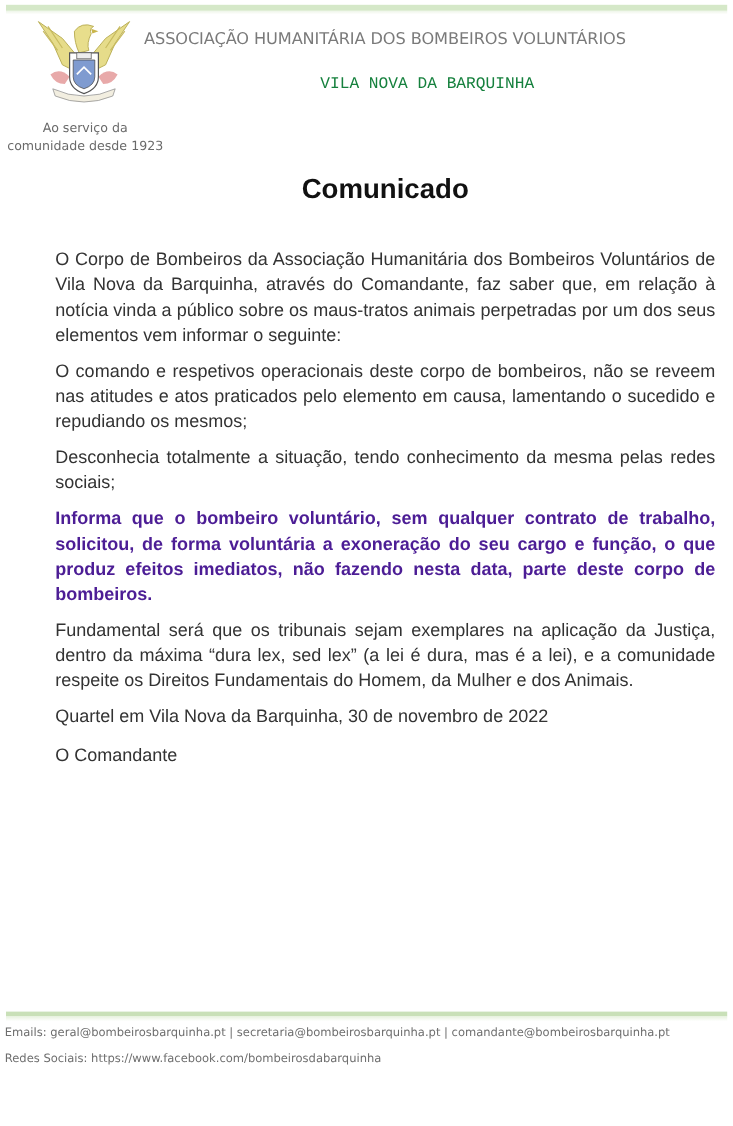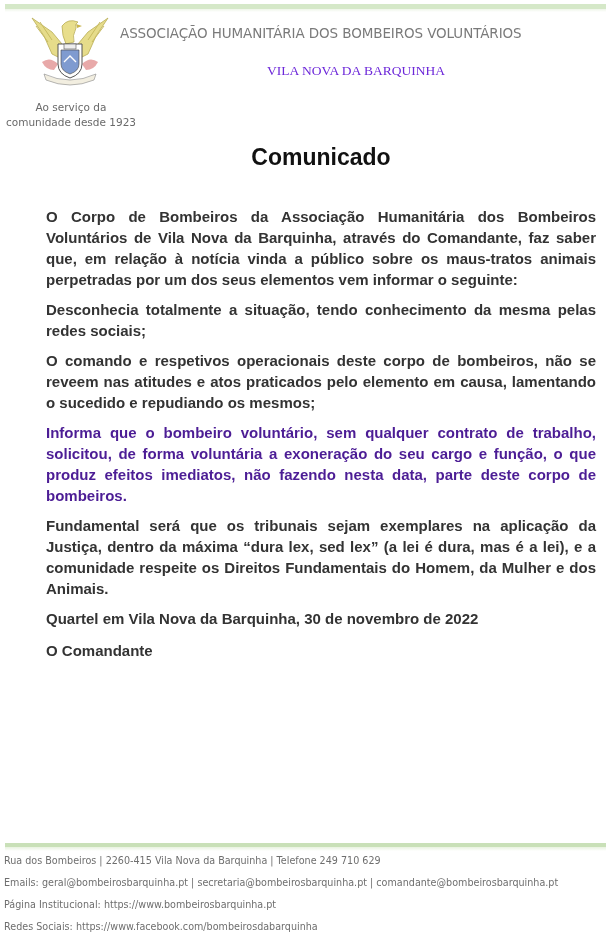--- a/index.html
+++ b/index.html
@@ -2,24 +2,24 @@
 <html><head>
   <meta charset="utf-8">
   <style>
     html, body { margin: 0; padding: 0; background: #ffffff; }
     body { width: 611px; height: 938px; position: relative; overflow: hidden; font-family: "Liberation Sans", sans-serif; }
     .top-rule { position: absolute; left: 5px; top: 4px; width: 601px; height: 5px; background: #d5e8c8; }
     .top-rule-shadow { position: absolute; left: 5px; top: 9px; width: 601px; height: 3px; background: linear-gradient(#eef5e8, #ffffff); }
     .logo { position: absolute; left: 22px; top: 14px; width: 96px; height: 74px; }
     .logo-caption { position: absolute; left: 0; top: 100px; width: 142px; text-align: center; font-family: "DejaVu Sans", sans-serif; font-size: 10.5px; color: #6a6a6a; line-height: 15px; }
     .org-name { position: absolute; left: 120px; top: 25px; width: 472px; text-align: left; font-family: "DejaVu Sans", sans-serif; font-size: 13.5px; color: #7a7a7a; letter-spacing: -0.1px; }
-    .org-city { position: absolute; left: 120px; top: 63px; width: 472px; text-align: center; font-family: Liberation Serif, serif; font-size: 13.5px; color: #6d28d9; }
+    .org-city { position: absolute; left: 120px; top: 63px; width: 472px; text-align: center; font-family: Liberation Mono, monospace; font-size: 13.5px; color: #15803d; }
     .doc-title { position: absolute; left: 0; top: 144px; width: 642px; text-align: center; font-size: 23px; font-weight: bold; color: #111; }
     .body-text { position: absolute; left: 46px; top: 206px; width: 550px; font-size: 15px; line-height: 21px; color: #333; }
-    .body-text p { margin: 0 0 9px 0; text-align: justify; font-weight: bold; }
+    .body-text p { margin: 0 0 9px 0; text-align: justify; }
     .body-text p.bold { font-weight: bold; color: #4c1d95; }
     .body-text p.center { margin-bottom: 11px; }
     .bottom-rule { position: absolute; left: 5px; top: 843px; width: 601px; height: 4px; background: #c9e0b8; }
     .bottom-rule-shadow { position: absolute; left: 5px; top: 847px; width: 601px; height: 4px; background: linear-gradient(#e8f2df, #ffffff); }
     .footer { position: absolute; left: 4px; top: 854px; width: 604px; font-family: "DejaVu Sans", sans-serif; font-size: 9.6px; color: #6e6e6e; }
     .footer div { height: 22px; line-height: 14px; white-space: nowrap; }
   </style>
 </head>
 <body>
 
@@ -52,29 +52,27 @@
   <div>comunidade desde 1923</div>
 </div>
 
 <div class="org-name">ASSOCIAÇÃO HUMANITÁRIA DOS BOMBEIROS VOLUNTÁRIOS</div>
 <div class="org-city">VILA NOVA DA BARQUINHA</div>
 
 <div class="doc-title">Comunicado</div>
 
 <div class="body-text">
   <p>O Corpo de Bombeiros da Associação Humanitária dos Bombeiros Voluntários de Vila Nova da Barquinha, através do Comandante, faz saber que, em relação à notícia vinda a público sobre os maus-tratos animais perpetradas por um dos seus elementos vem informar o seguinte:</p>
+  <p>O comando e respetivos operacionais deste corpo de bombeiros, não se reveem nas atitudes e atos praticados pelo elemento em causa, lamentando o sucedido e repudiando os mesmos;</p>
   <p>Desconhecia totalmente a situação, tendo conhecimento da mesma pelas redes sociais;</p>
-  <p>O comando e respetivos operacionais deste corpo de bombeiros, não se reveem nas atitudes e atos praticados pelo elemento em causa, lamentando o sucedido e repudiando os mesmos;</p>
   <p class="bold">Informa que o bombeiro voluntário, sem qualquer contrato de trabalho, solicitou, de forma voluntária a exoneração do seu cargo e função, o que produz efeitos imediatos, não fazendo nesta data, parte deste corpo de bombeiros.</p>
   <p>Fundamental será que os tribunais sejam exemplares na aplicação da Justiça, dentro da máxima “dura lex, sed lex” (a lei é dura, mas é a lei), e a comunidade respeite os Direitos Fundamentais do Homem, da Mulher e dos Animais.</p>
   <p class="center">Quartel em Vila Nova da Barquinha, 30 de novembro de 2022</p>
   <p class="center">O Comandante</p>
 </div>
 
 <div class="bottom-rule"></div>
 <div class="bottom-rule-shadow"></div>
 
 <div class="footer">
-  <div>Rua dos Bombeiros | 2260-415 Vila Nova da Barquinha | Telefone 249 710 629</div>
   <div>Emails: geral@bombeirosbarquinha.pt | secretaria@bombeirosbarquinha.pt | comandante@bombeirosbarquinha.pt</div>
-  <div>Página Institucional: https://www.bombeirosbarquinha.pt</div>
   <div>Redes Sociais: https://www.facebook.com/bombeirosdabarquinha</div>
 </div>
 
 </body></html>

